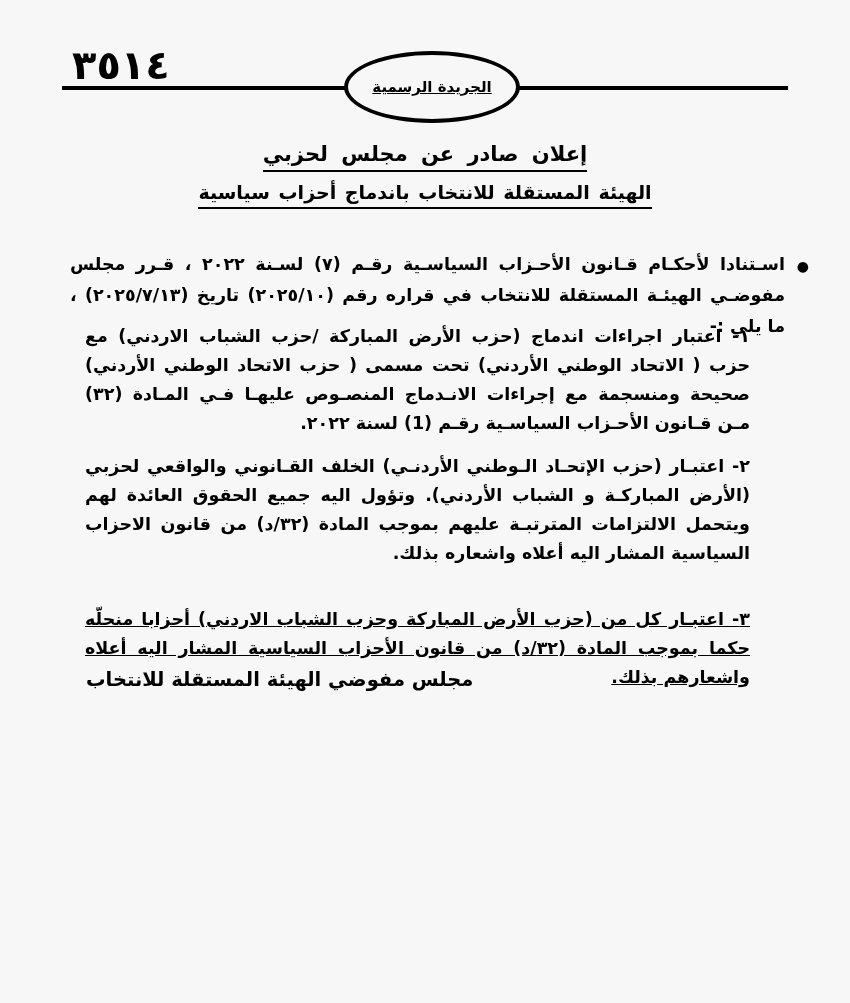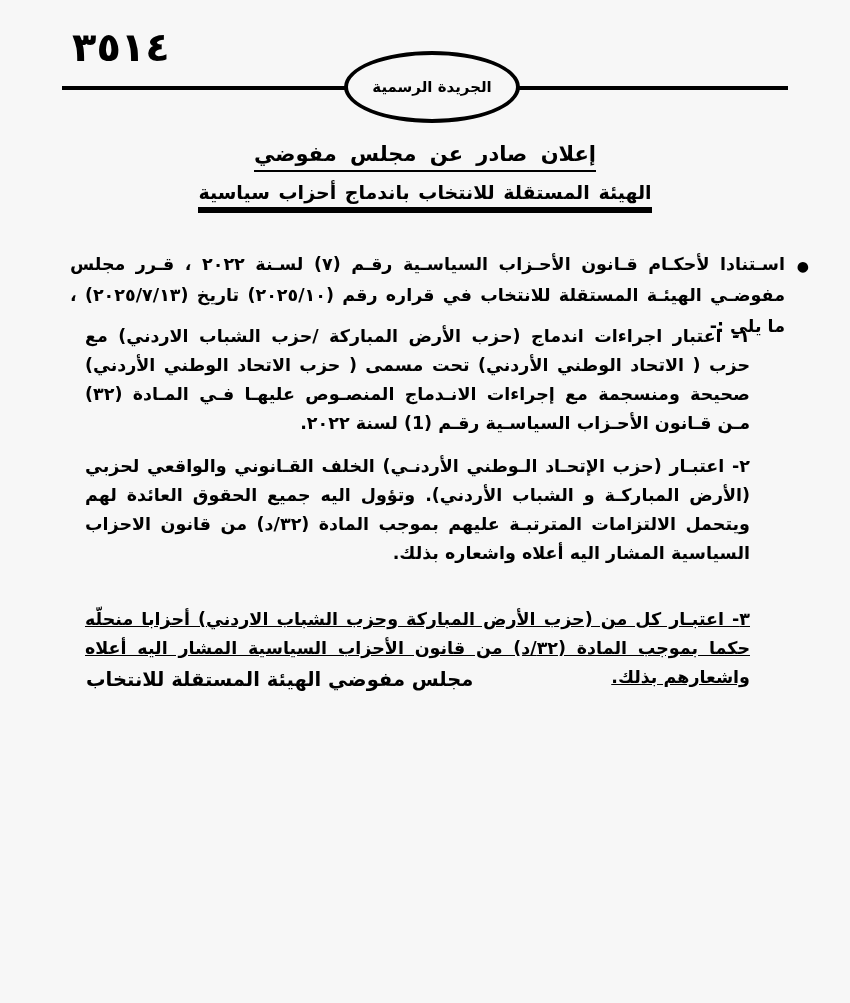--- a/index.html
+++ b/index.html
@@ -11,41 +11,42 @@
   }
   .page{
     position:relative;
     width:850px;height:1003px;
     direction:rtl;
     overflow:hidden;
   }
   
   .page-number{
     position:absolute;
-    left:72px;top:24px;
+    left:72px;top:42px;
     font-size:40px;font-weight:700;
     direction:ltr;
     letter-spacing:1px;
   }
   .header-rule{
     position:absolute;
     top:86px;left:62px;
     width:726px;height:4px;
     background:#000;
   }
   .gazette-ellipse{
     position:absolute;
     left:344px;top:51px;
     width:176px;height:72px;
     border:4px solid #000;
     border-radius:50%;
     background:#f7f7f7;
     display:flex;align-items:center;justify-content:center;
     box-sizing:border-box;
     z-index:2;
+    text-decoration:underline;
   }
   .gazette-ellipse .label{
     font-size:15px;font-weight:700;
   }
   
   .title-block{
     position:absolute;
     top:142px;left:0;right:0;
     text-align:center;
   }
@@ -55,21 +56,21 @@
     border-bottom:2px solid #000;
     padding-bottom:4px;
     word-spacing:6px;
   }
   .title-line2{
     display:block;margin-top:9px;
   }
   .title-line2 span{
     display:inline-block;
     font-size:19px;font-weight:700;
-    border-bottom:6px solid #000000;
+    border-bottom:2px solid #000000;
     padding-bottom:4px;
     word-spacing:2px;
   }
   
   .intro{
     position:absolute;
     top:249px;right:65px;left:70px;
     font-size:17.5px;font-weight:700;
     line-height:31px;
     text-align:justify;
@@ -106,21 +107,21 @@
 
   <div class="page-number">٣٥١٤</div>
 
   <div class="header-rule"></div>
 
   <div class="gazette-ellipse">
     <span class="label">الجريدة الرسمية</span>
   </div>
 
   <div class="title-block">
-    <span class="title-line1">إعلان صادر عن مجلس مفوضي</span>
+    <span class="title-line1">إعلان صادر عن مجلس لحزبي</span>
     <span class="title-line2">
       <span>الهيئة المستقلة للانتخاب باندماج أحزاب سياسية</span>
     </span>
   </div>
 
   <div class="intro">
     <span class="bullet">●</span>
     <span>اسـتنادا لأحكـام قـانون الأحـزاب السياسـية رقـم (٧) لسـنة ٢٠٢٢ ، قـرر مجلس مفوضـي الهيئـة المستقلة للانتخاب في قراره رقم (٢٠٢٥/١٠) تاريخ (٢٠٢٥/٧/١٣) ، ما يلي :-</span>
   </div>
 

